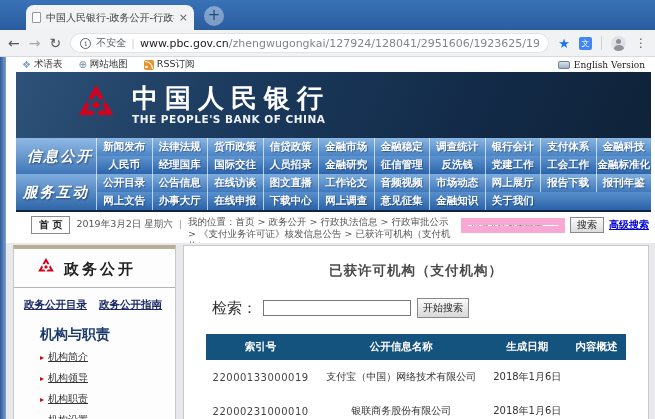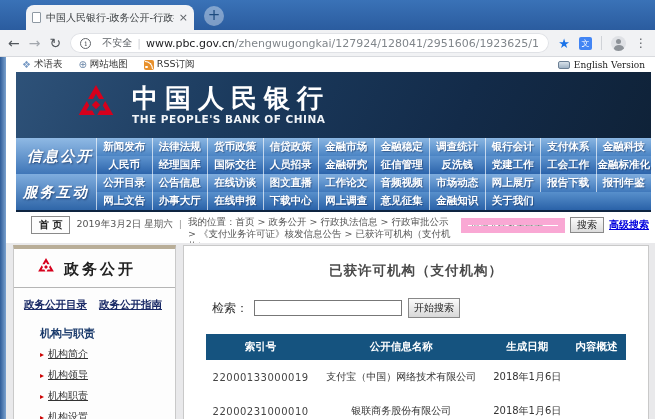--- a/index.html
+++ b/index.html
@@ -26,21 +26,21 @@
   .toolbar { height:27px; background:#f1f2f4; border-bottom:1px solid #d8dade;
              display:flex; align-items:center; padding:0 8px; gap:9px; }
   .nav-ico { font-size:14px; color:#52575c; line-height:1; }
   .nav-ico.fwd { color:#a2a7ad; }
   .addressbar { flex:1; height:20px; background:#fff; border-radius:10px;
                 display:flex; align-items:center; padding:0 10px; gap:5px;
                 box-shadow:0 0 0 1px #e0e2e6 inset; min-width:0; }
   .info-ico { width:11px; height:11px; border:1px solid #5f6368; border-radius:50%;
               color:#5f6368; font-size:8px; line-height:10px; text-align:center;
               font-family:"DejaVu Serif",serif; flex:none; }
-  .notsecure { font-size:10px; color:#5f6368; flex:none;margin-left:6px; }
+  .notsecure { font-size:10px; color:#5f6368; flex:none; }
   .addr-sep { color:#d0d3d8; font-size:11px; flex:none; }
   .url { font-size:11px; white-space:nowrap; overflow:hidden; min-width:0; }
   .url .host { color:#202124; }
   .url .path { color:#80868b; }
   .star-ico { color:#1a73e8; font-size:13px; }
   .translate-ico { width:13px; height:13px; background:#4285f4; border-radius:2px;
                    color:#fff; font-size:8px; line-height:13px; text-align:center; }
   .tb-sep { width:1px; height:14px; background:#d0d3d8; }
   .avatar-ico { width:15px; height:15px; border-radius:50%; background:#dfe1e5;
                 position:relative; overflow:hidden; }
@@ -122,31 +122,31 @@
   .content { position:relative; height:178px; background:#e9e9eb; overflow:hidden; }
   .sidebar { position:absolute; left:13px; top:2px; width:163px; bottom:-40px;
              background:#fdfdfd; border:1px solid #c9c9c9; border-top:4px solid #b9ae98; }
   .sb-head { display:flex; align-items:center; gap:8px; padding:8px 10px 6px 22px;
              border-bottom:1px solid #b5b5b5; }
   .sb-title { font-size:15px; font-weight:bold; color:#222; letter-spacing:3px; }
   .sb-links { display:flex; gap:12px; padding:10px 6px 8px 10px; }
   .sb-link { font-size:10.5px; font-weight:bold; color:#1a2a66; text-decoration:underline;
              white-space:nowrap; }
   .sb-section { padding:6px 8px 0 26px; }
-  .sb-sec-head { font-size:11px; font-weight:bold; color:#1a3a6b; margin-bottom:6px; }
+  .sb-sec-head { font-size:14px; font-weight:bold; color:#1a3a6b; margin-bottom:6px; }
   .sb-item { display:flex; align-items:center; gap:4px; margin-bottom:7px; }
   .sb-bullet { color:#cc0000; font-size:8px; }
   .sb-item-label { font-size:10px; color:#333; text-decoration:underline; }
 
   .mainpanel { position:absolute; left:183px; top:2px; right:6px; bottom:-40px;
                background:#fff; border:1px solid #c9c9c9; padding-top:16px; }
   .mp-title { text-align:center; font-size:13.5px; font-weight:bold; color:#4a4a4a;
               letter-spacing:1px; }
   .mp-search { display:flex; align-items:center; gap:6px; margin:18px 0 0 28px; }
-  .mp-search-label { font-size:12px; color:#333; }
+  .mp-search-label { font-size:15px; color:#333; }
   .mp-input { width:148px; height:16px; border:1px solid #777; font-size:10px; padding:0 3px; }
   .mp-btn { height:20px; border:1px solid #888; background:linear-gradient(#fbfbfb,#d8d8d8);
             font-size:10px; padding:0 5px; color:#222; }
   .mp-table { width:calc(100% - 44px); margin:16px auto 0; border-collapse:collapse; }
   .mp-table th { background:#15537f; color:#fff; font-size:10.5px; font-weight:bold;
                  padding:6px 2px; }
   .mp-table td { font-size:10px; color:#333; text-align:center; padding:10px 2px;
                  white-space:nowrap; }
   .col-idx { width:26%; } .col-name { width:41%; } .col-date { width:19%; } .col-sum { width:14%; }
   td.idx { letter-spacing:.5px; color:#444; }

